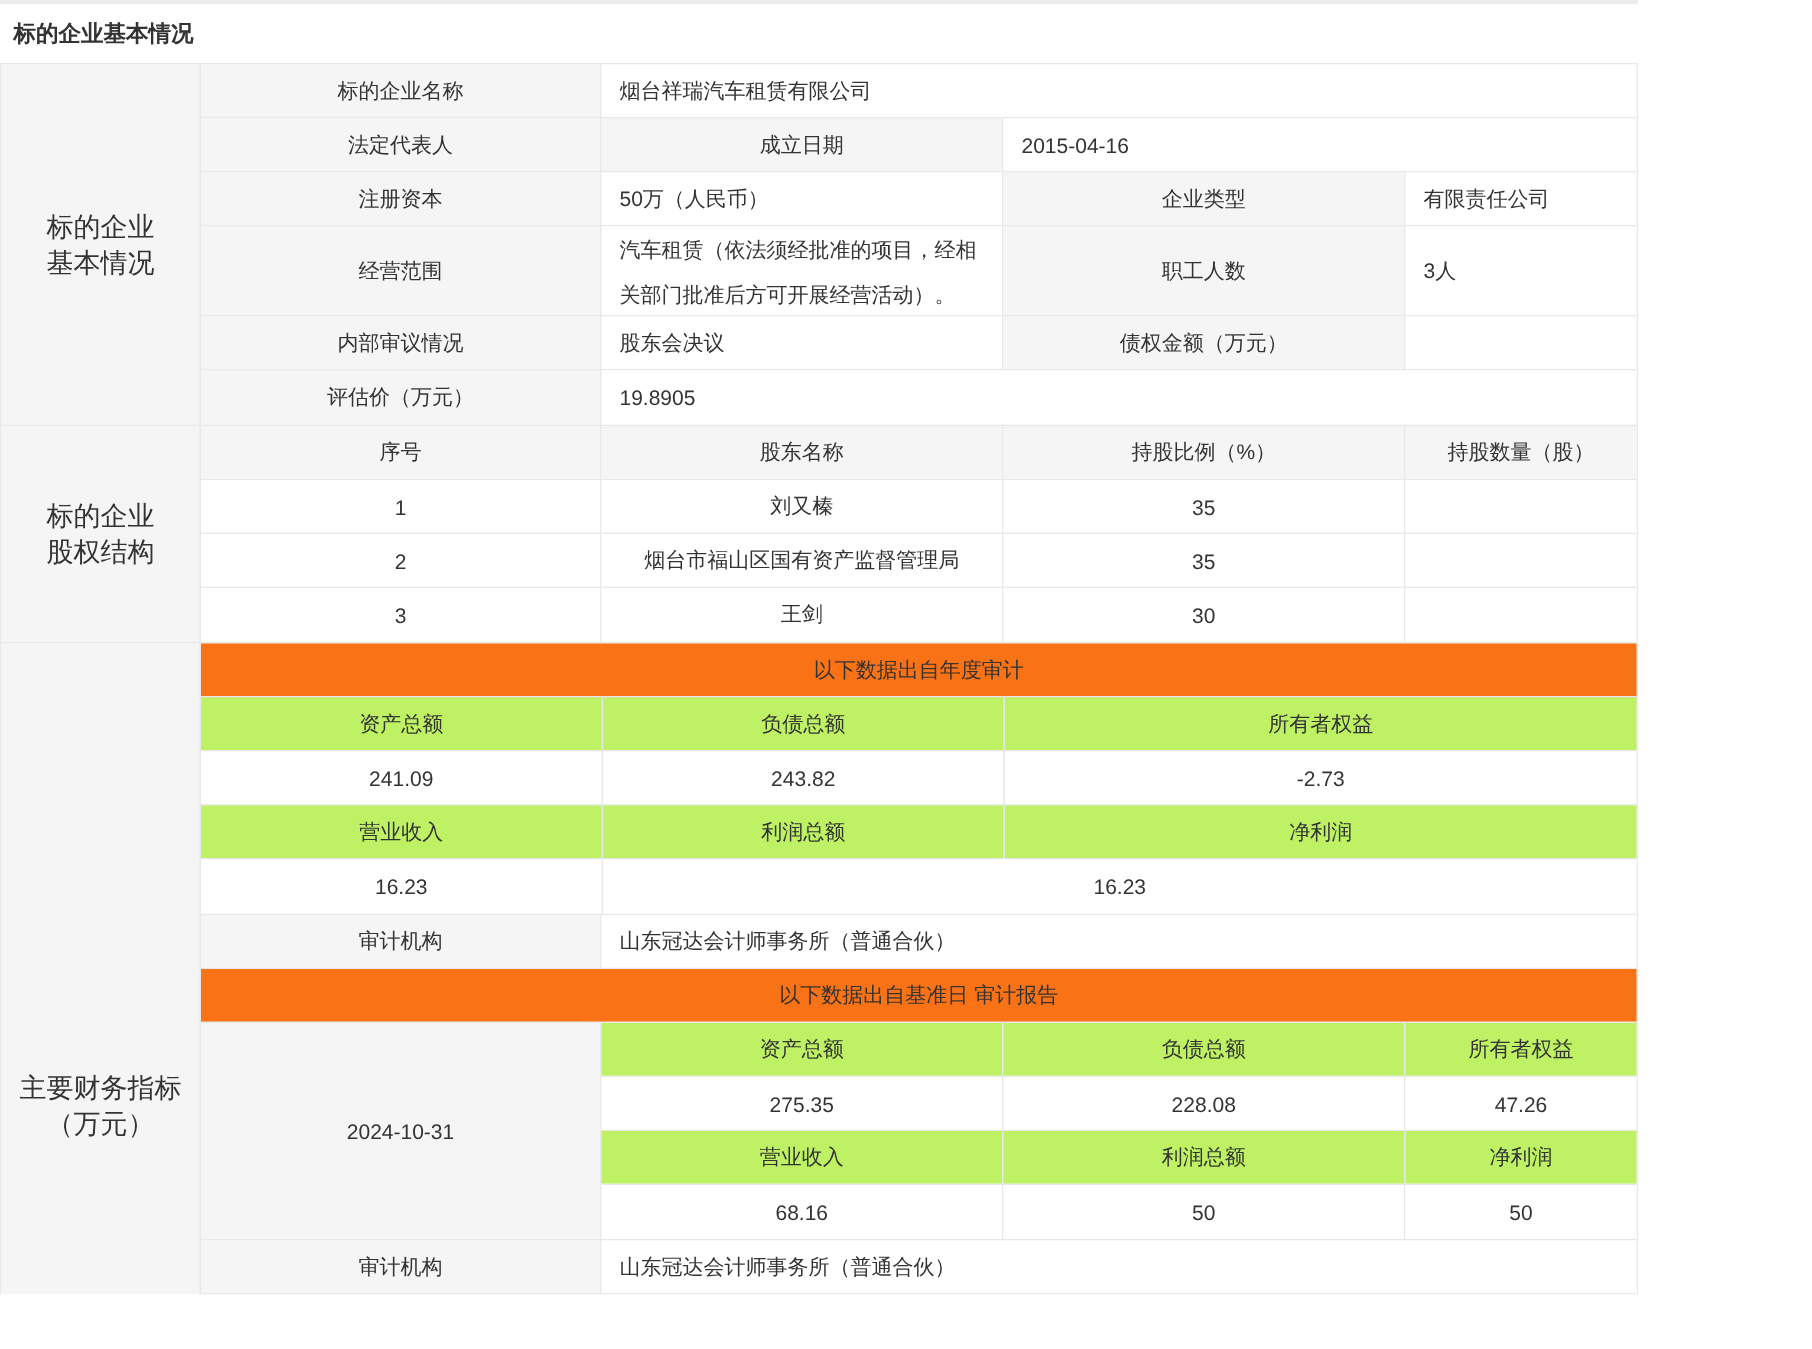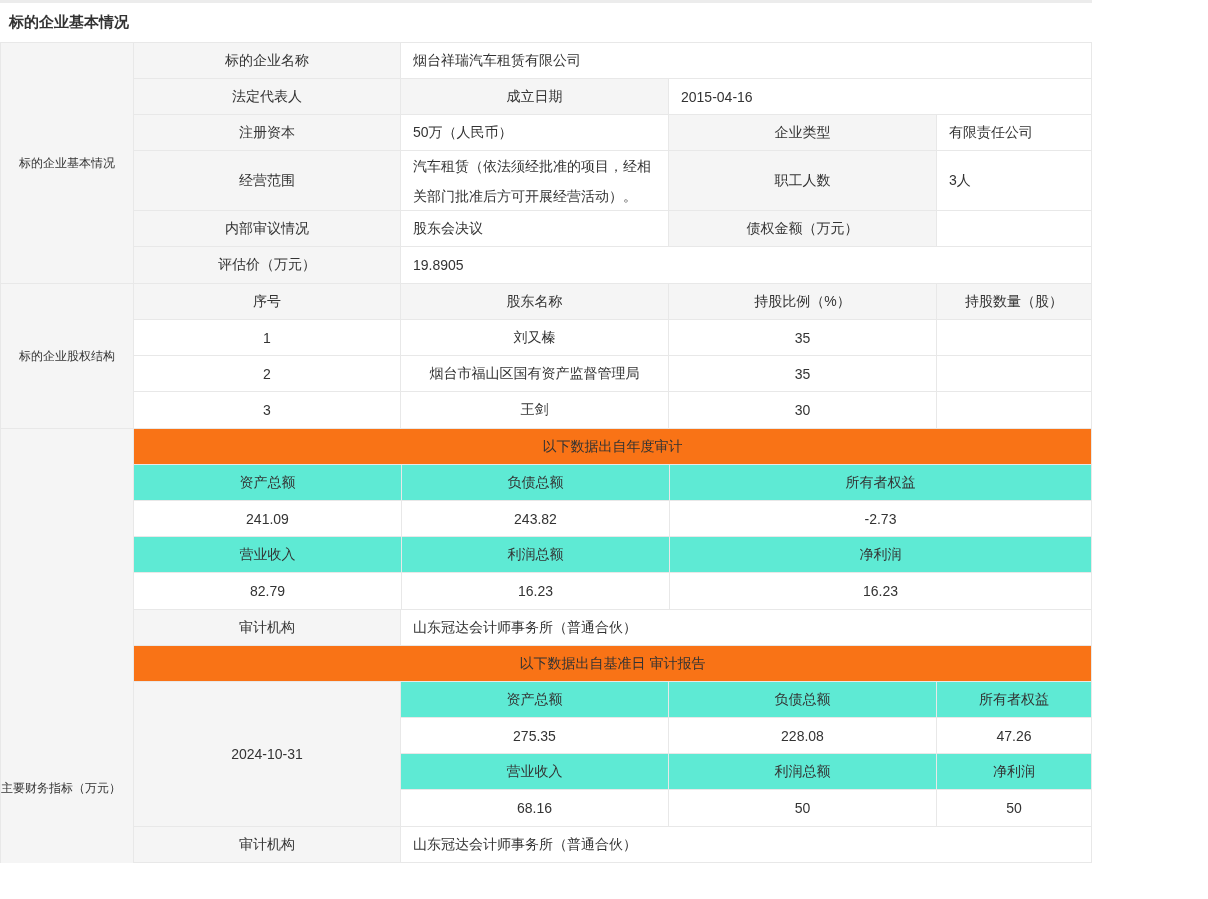--- a/index.html
+++ b/index.html
@@ -28,22 +28,22 @@
   }
 
   .section { display:flex; border-bottom:1px solid #e8e8e8; }
   .section:last-child { border-bottom:none; }
 
   .side-cell {
     width:133px; flex:0 0 133px;
     background:#f5f5f5;
     border-right:1px solid #e8e8e8;
     box-sizing:border-box;
-    display:flex; flex-direction:row; align-items:center; justify-content:center;
-    font-size:12px; line-height:24px;
+    display:flex; flex-direction:column; align-items:center; justify-content:center;
+    font-size:18px; line-height:24px;
     text-align:center;
   }
   .side-cell.fin { justify-content:flex-start; padding-top:284px; }
 
   .rows { flex:1 1 auto; display:flex; flex-direction:column; min-width:0; }
 
   .row { display:flex; height:36px; box-sizing:border-box; border-bottom:1px solid #e8e8e8; }
   .row.tall { height:60px; }
   .rows > .row:last-child, .rows > .fin-group:last-child { border-bottom:none; }
 
@@ -89,21 +89,21 @@
   .fin-grid > .fin-row:last-child { border-bottom:none; }
   .fin-cell {
     width:268px; flex:0 0 268px;
     box-sizing:border-box;
     border-right:1px solid #e8e8e8;
     background:#ffffff;
     display:flex; align-items:center; justify-content:center;
     font-size:14px;
   }
   .fin-cell:last-child { border-right:none; width:auto; flex:1 1 auto; }
-  .fin-cell.head { background:#5eead4; }
+  .fin-cell.head { background:#bef264; }
 </style>
 </head>
 <body>
 
 <div class="page">
   <div class="top-strip"></div>
 
   <div class="title-bar">
     <span>标的企业基本情况</span>
   </div>
@@ -203,21 +203,20 @@
                 <div class="fin-cell">241.09</div>
                 <div class="fin-cell">243.82</div>
                 <div class="fin-cell">-2.73</div>
               </div>
               <div class="fin-row">
                 <div class="fin-cell head">营业收入</div>
                 <div class="fin-cell head">利润总额</div>
                 <div class="fin-cell head">净利润</div>
               </div>
               <div class="fin-row">
-                <div class="fin-cell">82.79</div>
                 <div class="fin-cell">16.23</div>
                 <div class="fin-cell">16.23</div>
               </div>
             </div>
           </div>
           <div class="row">
             <div class="cell label w267">审计机构</div>
             <div class="cell value grow">山东冠达会计师事务所（普通合伙）</div>
           </div>
         </div>

